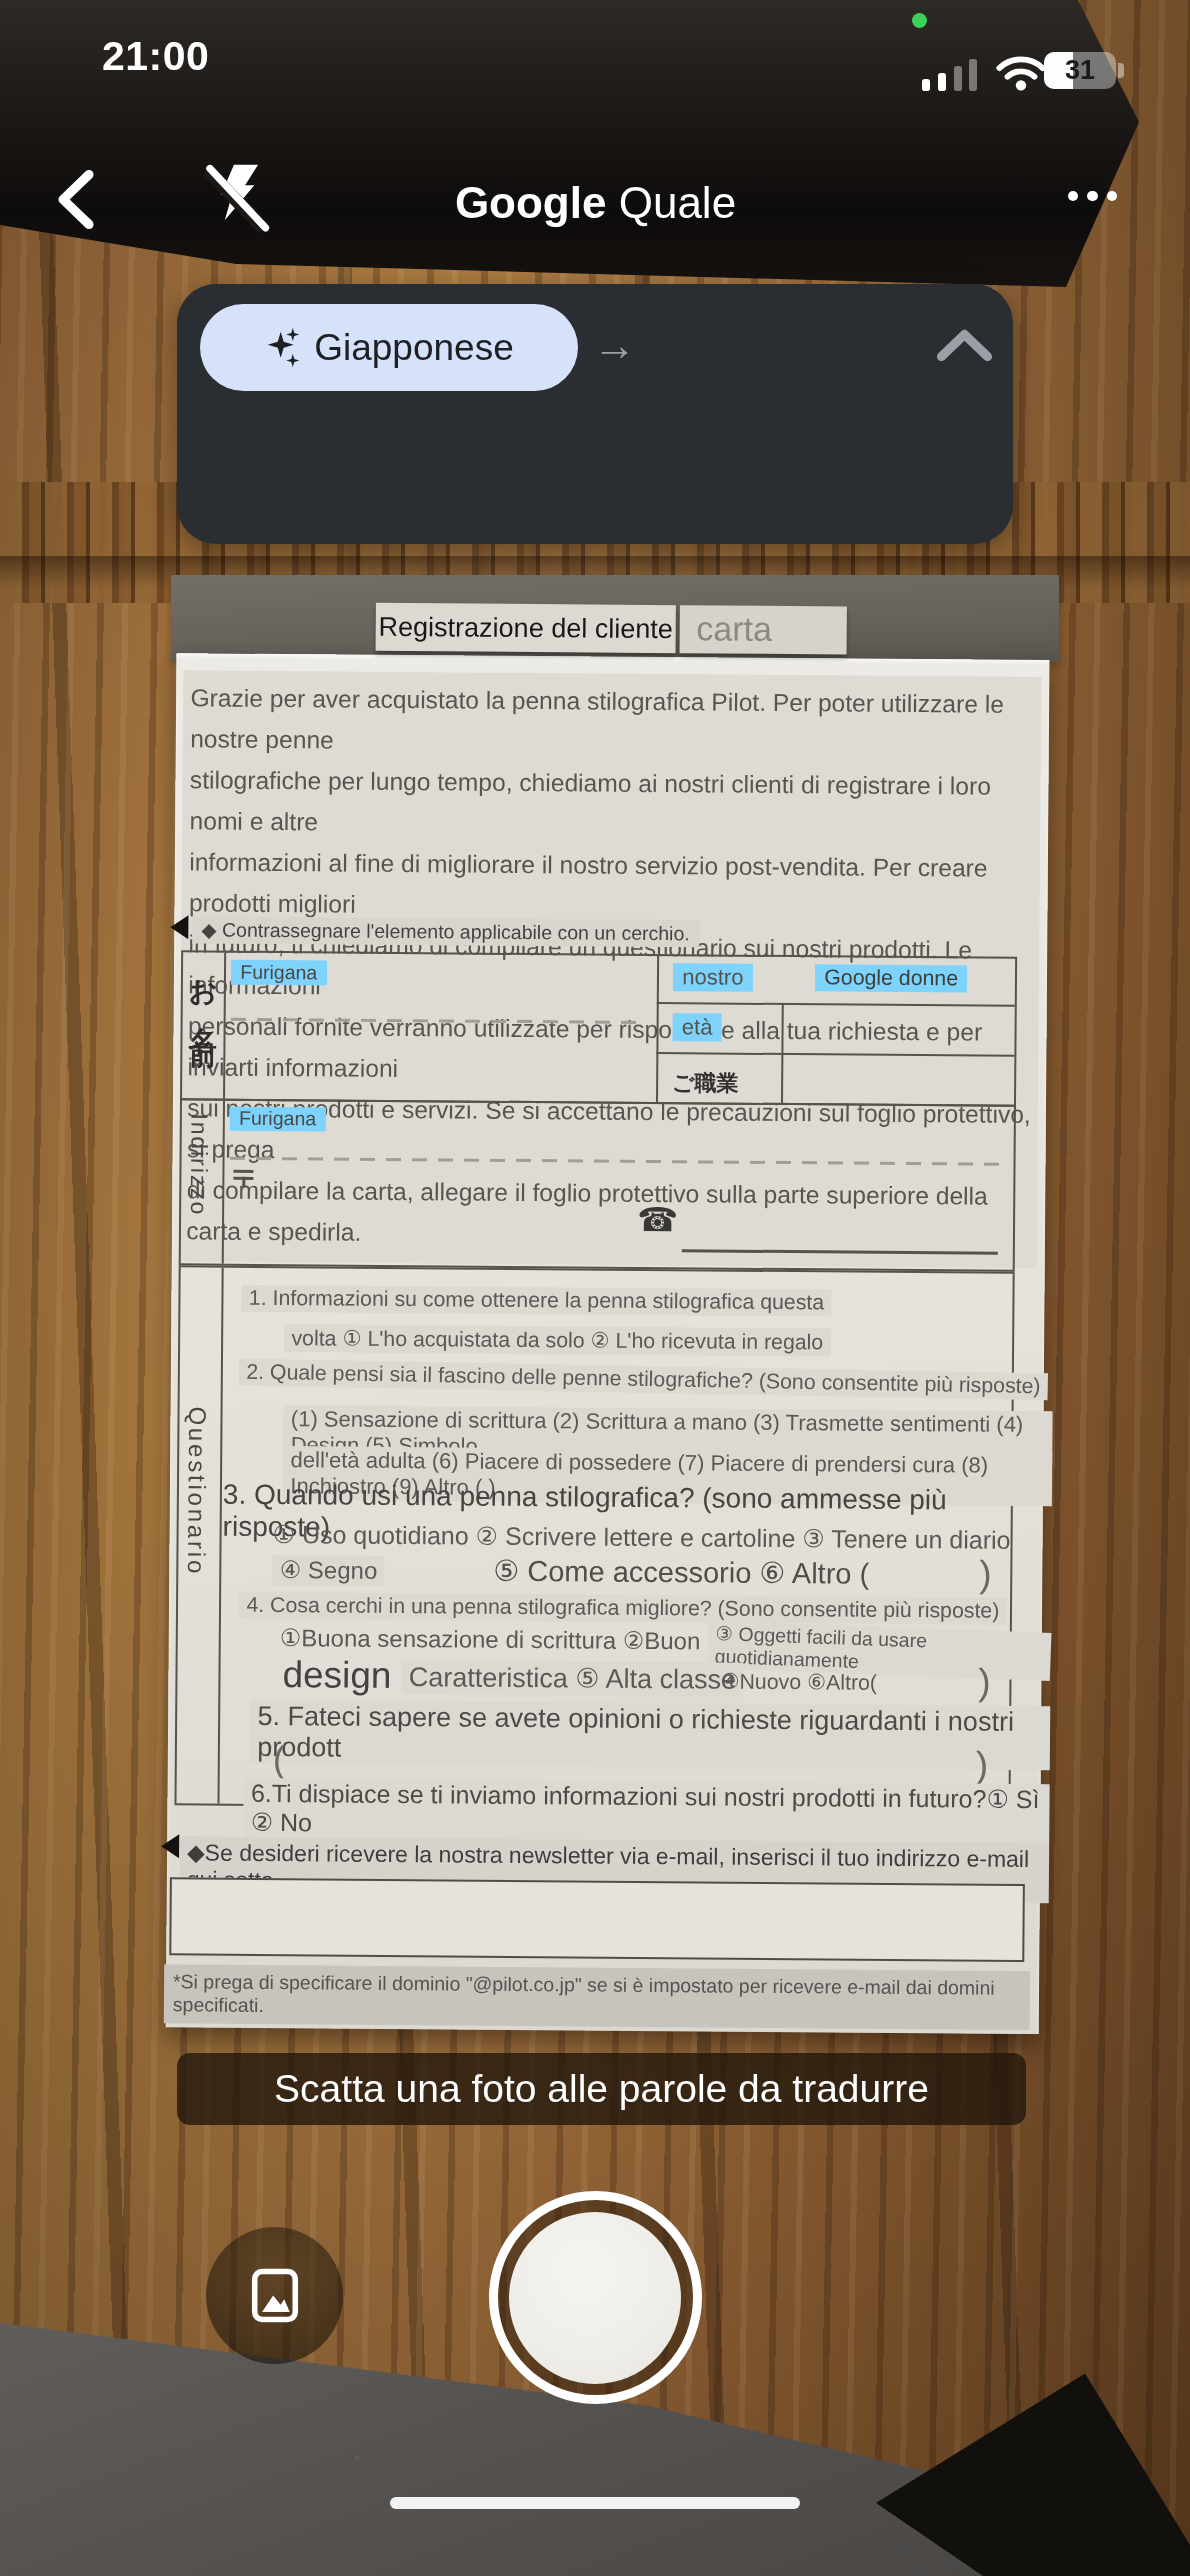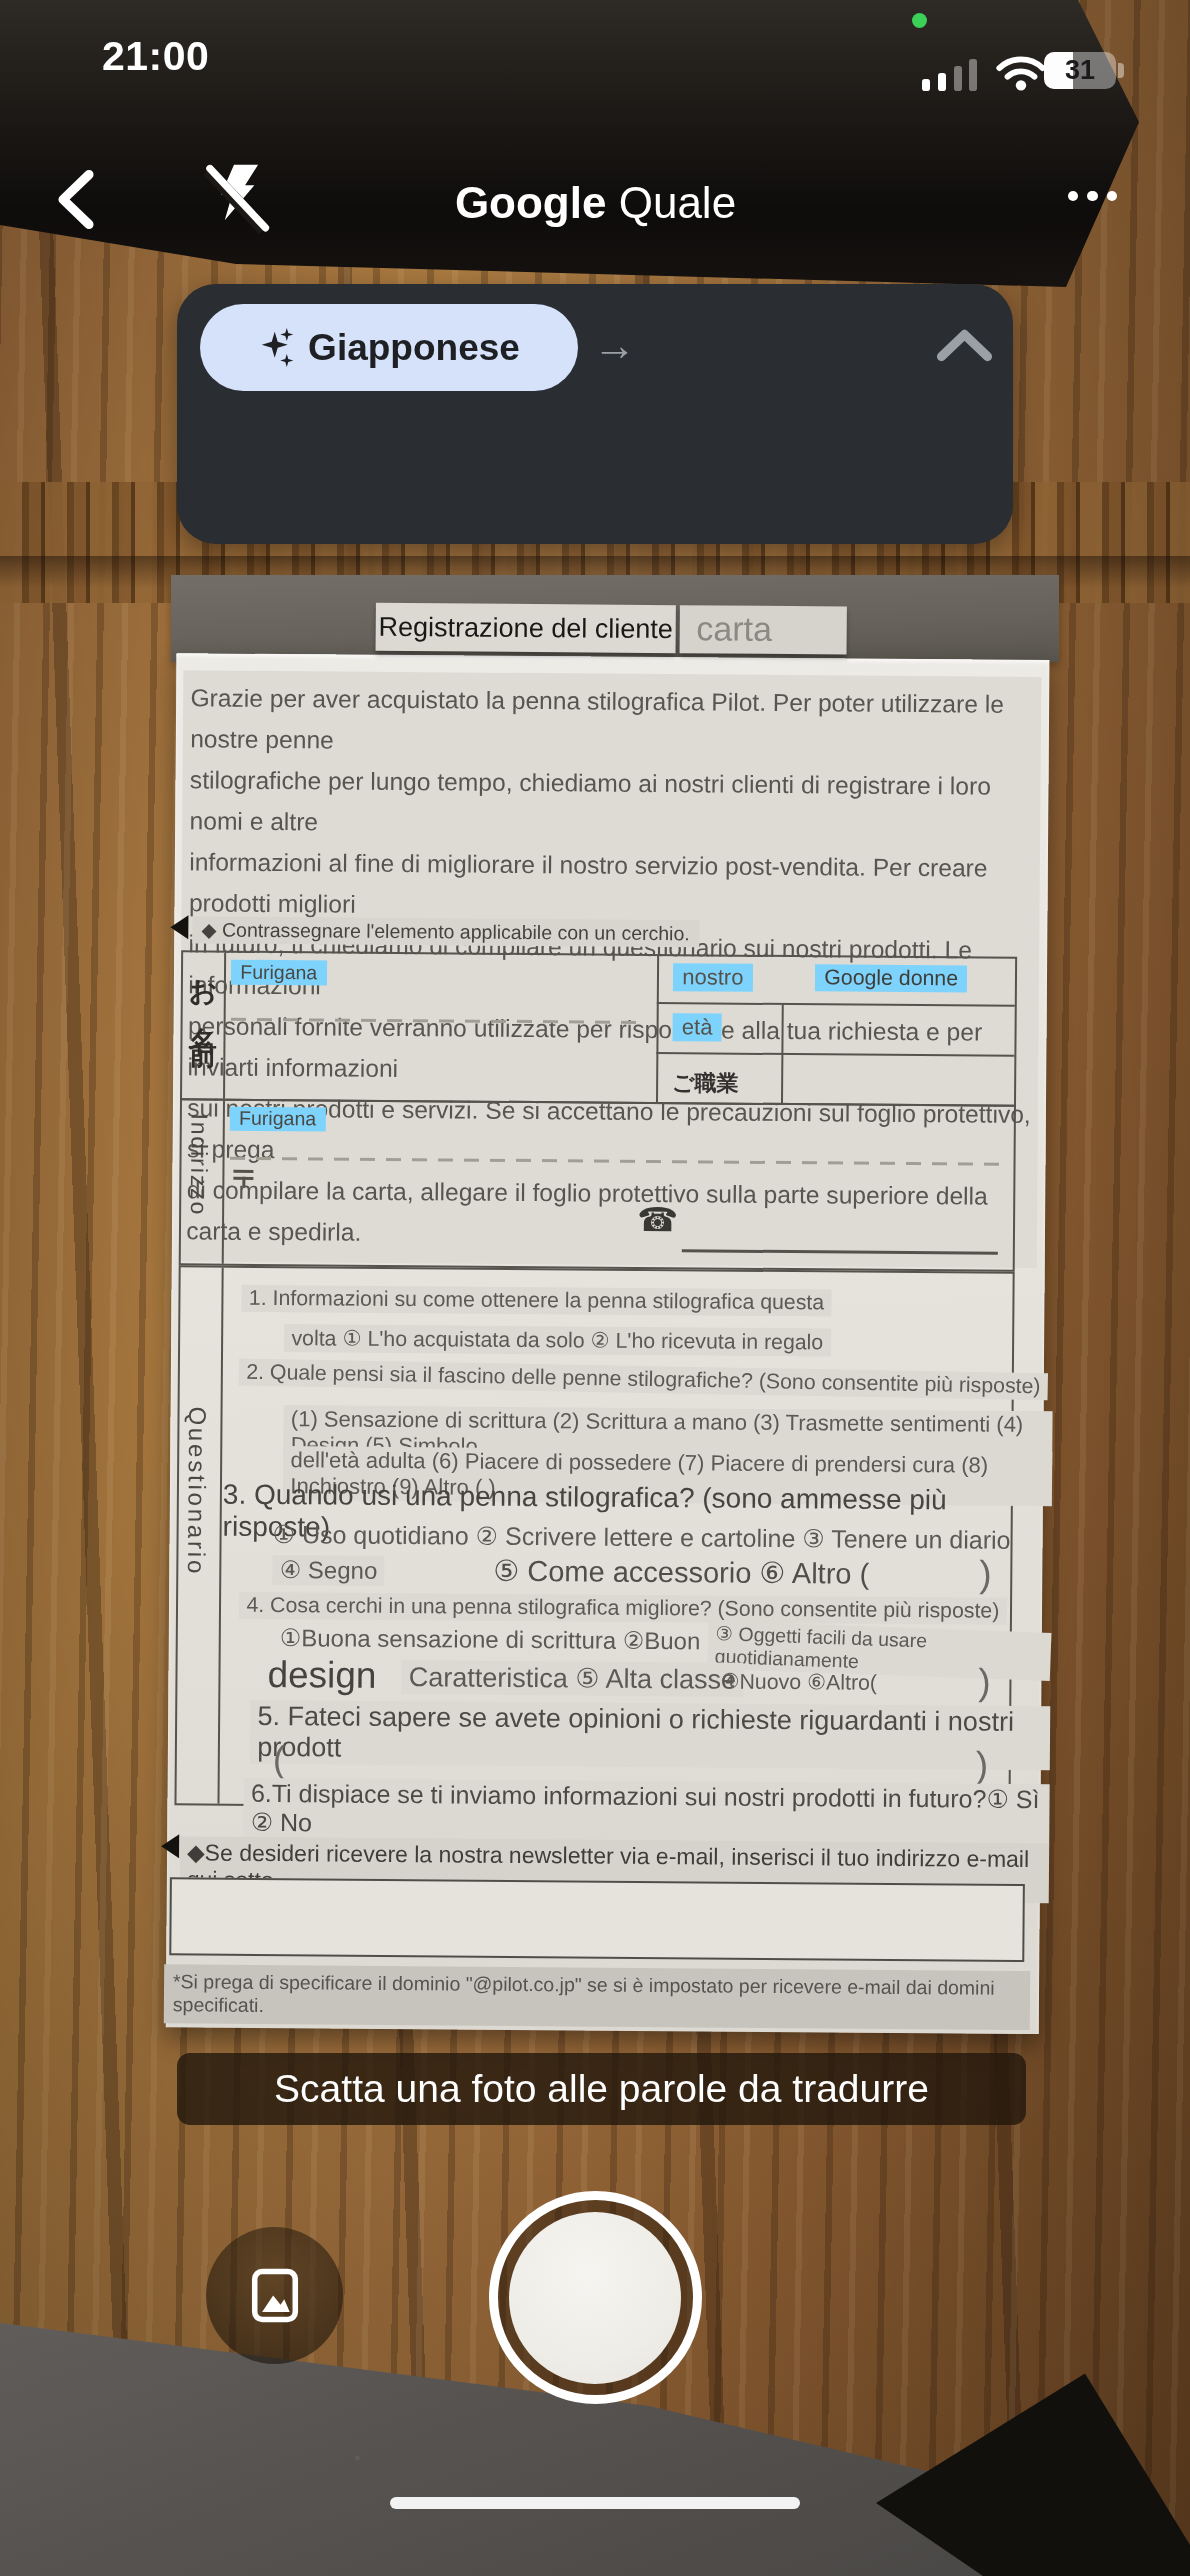--- a/index.html
+++ b/index.html
@@ -54,21 +54,21 @@
   .hdr-title b{font-weight:600;}
   .hdr-title span{font-weight:300;}
   .icon-btn{cursor:pointer;}
   .dots{left:1068px;top:191px;width:70px;height:13px;display:flex;gap:9.3px;}
   .dots i{width:10.2px;height:10.2px;border-radius:50%;background:#fff;}
 
   
   .panel{left:177px;top:284px;width:836px;height:260px;border-radius:39px;background:#2a2d31;
     box-shadow:0 9.3px 28px rgba(0,0,0,.35);}
   .pill{position:absolute;height:87px;border-radius:44px;background:#d5e2fa;display:flex;align-items:center;
-    justify-content:center;color:#1e2023;font-size:37px;font-weight:700;gap:11px;}
+    justify-content:center;color:#1e2023;font-size:37px;font-weight:400;gap:11px;}
   .pill-src{left:23px;top:20.4px;width:378px;}
   .pill-tgt{left:472px;top:20.4px;width:239px;}
   .tr-arrow{left:408px;top:37px;width:59px;text-align:center;color:#9aa0a6;font-size:43px;}
   .chev-up{left:759px;top:41px;}
   .show-orig{left:33px;top:447px;color:#e8eaed;font-size:36px;}
   .toggle{left:680px;top:438px;width:140px;height:78px;border-radius:39px;background:#47494e;}
   .knob{position:absolute;left:5.6px;top:5.6px;width:67px;height:67px;border-radius:50%;background:#fff;}
 
   
   .grey-band{left:171px;top:575px;width:888px;height:87px;
@@ -266,21 +266,21 @@
   <div class="q qp" style="left:119px;top:814px;font-size:22px">(1) Sensazione di scrittura (2) Scrittura a mano (3) Trasmette sentimenti (4) Design (5) Simbolo</div>
   <div class="q qp" style="left:119px;top:855px;font-size:22px">dell'età adulta (6) Piacere di possedere (7) Piacere di prendersi cura (8) Inchiostro (9) Altro ( )</div>
   <div class="q" style="left:59px;top:888px;font-size:28px;color:#46443f">3. Quando usi una penna stilografica? (sono ammesse più risposte)</div>
   <div class="q" style="left:109px;top:929px;font-size:25px">① Uso quotidiano ② Scrivere lettere e cartoline ③ Tenere un diario</div>
   <div class="q qp" style="left:109px;top:964px;font-size:24px">④ Segno</div>
   <div class="q" style="left:330px;top:961px;font-size:29px;color:#504e49">⑤ Come accessorio ⑥ Altro (</div>
   <div class="q big-paren" style="left:816px;top:957px">)</div>
   <div class="q qp" style="left:76px;top:1001px;font-size:21.3px">4. Cosa cerchi in una penna stilografica migliore? (Sono consentite più risposte)</div>
   <div class="q" style="left:117px;top:1033px;font-size:24px">①Buona sensazione di scrittura ②Buon</div>
   <div class="q qp" style="left:545px;top:1031px;font-size:19.5px;transform:rotate(1.6deg)">③ Oggetti facili da usare quotidianamente</div>
-  <div class="q" style="left:105px;top:1063px;font-size:37px;color:#454340">design</div>
+  <div class="q" style="left:120px;top:1063px;font-size:37px;color:#454340">design</div>
   <div class="q qp" style="left:239px;top:1068px;font-size:27px">Caratteristica ⑤ Alta classe</div>
   <div class="q" style="left:558px;top:1074px;font-size:21.3px">④Nuovo ⑥Altro(</div>
   <div class="q big-paren" style="left:816px;top:1065px">)</div>
   <div class="q qp" style="left:88px;top:1109px;font-size:27px;color:#4c4a45">5. Fateci sapere se avete opinioni o richieste riguardanti i nostri prodott</div>
   <div class="q big-paren" style="left:111px;top:1148px">(</div>
   <div class="q big-paren" style="left:814px;top:1148px">)</div>
   <div class="q qp" style="left:82px;top:1187px;font-size:25px;color:#4c4a45">6.Ti dispiace se ti inviamo informazioni sui nostri prodotti in futuro?① Sì ② No</div>
 
   <div class="abs tri tri2"></div>
   <div class="abs newsline">◆Se desideri ricevere la nostra newsletter via e-mail, inserisci il tuo indirizzo e-mail qui sotto.</div>

